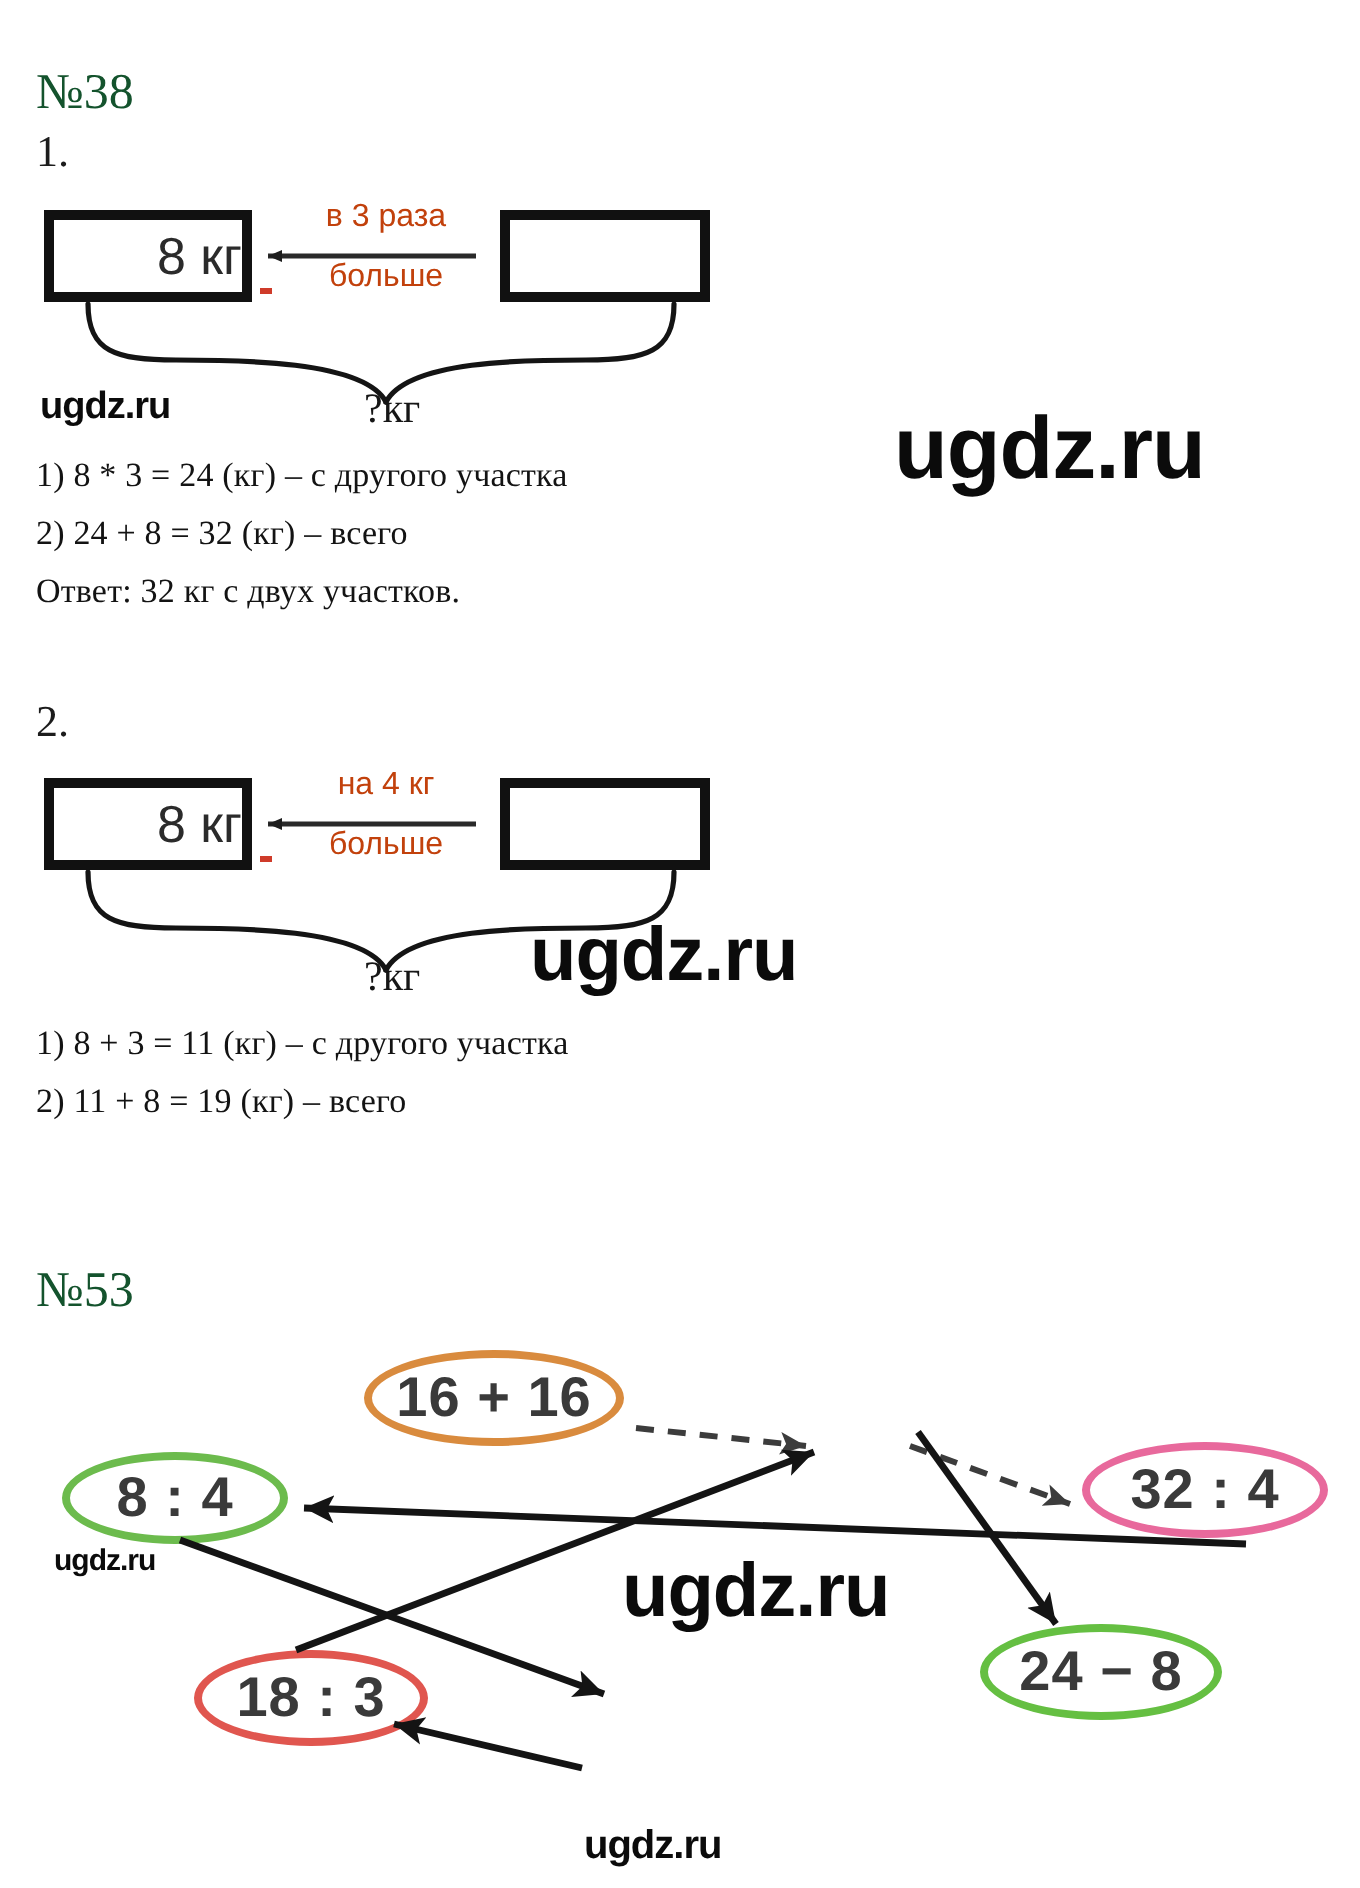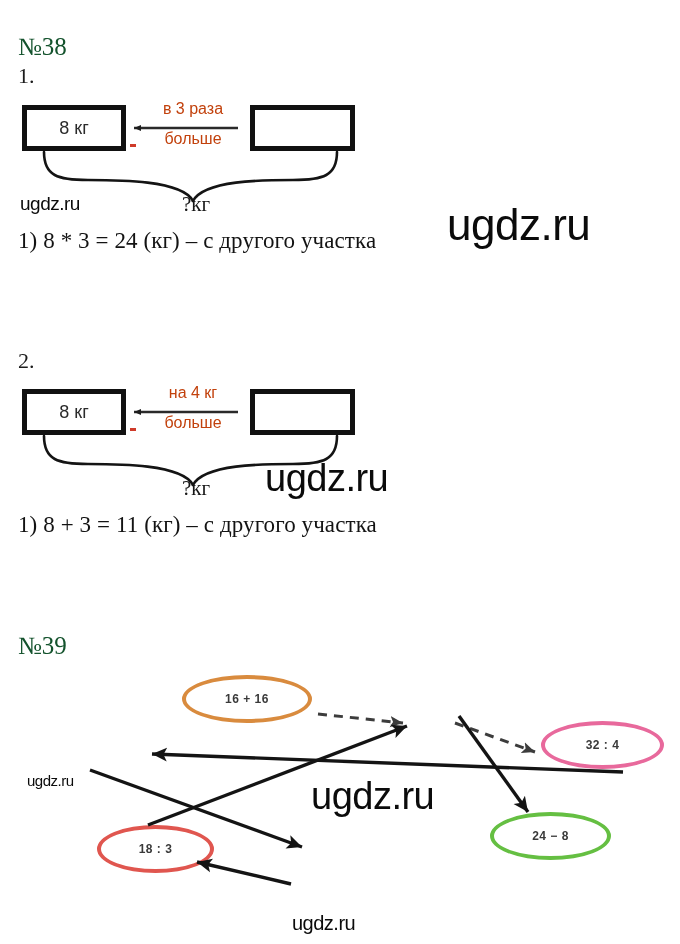--- a/index.html
+++ b/index.html
@@ -48,24 +48,24 @@
   }
 
   
   .scheme-box {
     box-sizing: border-box;
     border: 5px solid #111111;
     background: #ffffff;
   }
   .scheme-box .box-label {
     font-family: "Liberation Sans", sans-serif;
-    font-size: 18px;
+    font-size: 26px;
     font-weight: 500;
     color: #2b2b2b;
-    text-align: center;
+    text-align: right;
     line-height: 1;
     position: absolute;
     left: 0; right: 0;
     top: 50%;
     transform: translateY(-50%);
   }
   .rel-label {
     font-family: "Liberation Sans", sans-serif;
     font-size: 16px;
     color: #c2410c;
@@ -76,30 +76,30 @@
   .q-label {
     font-family: "Liberation Serif", serif;
     font-size: 21px;
     color: #161616;
     white-space: nowrap;
   }
 
   
   .sol-line {
     font-family: "Liberation Serif", serif;
-    font-size: 23px;
+    font-size: 17px;
     color: #131313;
     white-space: nowrap;
     letter-spacing: 0.1px;
   }
 
   
   .wm {
     font-family: "Liberation Sans", sans-serif;
-    font-weight: normal;
+    font-weight: bold;
     color: #0b0b0b;
     white-space: nowrap;
     letter-spacing: -0.5px;
   }
   .wm-big   { font-size: 44px; }
   .wm-mid   { font-size: 38px; }
   .wm-small { font-size: 19px; }
   .wm-tiny  { font-size: 15px; }
   .wm-foot  { font-size: 20px; }
 
@@ -109,21 +109,21 @@
     display: flex;
     align-items: center;
     justify-content: center;
     border-style: solid;
     border-radius: 50%;
     background: #ffffff;
     box-sizing: border-box;
   }
   .ellipse-node span {
     font-family: "Liberation Sans", sans-serif;
-    font-size: 12px;
+    font-size: 28px;
     font-weight: 600;
     color: #3a3a3a;
     white-space: nowrap;
     letter-spacing: 0.5px;
   }
 
   svg.overlay {
     position: absolute;
     left: 0; top: 0;
     width: 680px;
@@ -148,42 +148,48 @@
   <div class="abs scheme-box" style="left:250px; top:105px; width:105px; height:46px;">
     <div class="box-label"></div>
   </div>
 
   <div class="abs rel-label" style="left:143px; top:101px; width:100px;">в 3 раза</div>
   <div class="abs rel-label" style="left:143px; top:131px; width:100px;">больше</div>
 
   <div class="abs q-label" style="left:182px; top:192px;">?кг</div>
 
   <div class="abs sol-line" style="left:18px; top:228px;">1) 8 * 3 = 24 (кг) – с другого участка</div>
+  <div class="abs sol-line" style="left:18px; top:257px;">2) 24 + 8 = 32 (кг) – всего</div>
+  <div class="abs sol-line" style="left:18px; top:286px;">Ответ: 32 кг с двух участков.</div>
 
   <div class="abs sub-num" style="left:18px; top:348px;">2.</div>
 
   <div class="abs scheme-box" style="left:22px; top:389px; width:104px; height:46px;">
     <div class="box-label">8 кг</div>
   </div>
   <div class="abs scheme-box" style="left:250px; top:389px; width:105px; height:46px;">
     <div class="box-label"></div>
   </div>
   <div class="abs rel-label" style="left:143px; top:385px; width:100px;">на 4 кг</div>
   <div class="abs rel-label" style="left:143px; top:415px; width:100px;">больше</div>
   <div class="abs q-label" style="left:182px; top:476px;">?кг</div>
 
   <div class="abs sol-line" style="left:18px; top:512px;">1) 8 + 3 = 11 (кг) – с другого участка</div>
-
-  <div class="abs task-num" style="left:18px; top:632px;">№39</div>
+  <div class="abs sol-line" style="left:18px; top:541px;">2) 11 + 8 = 19 (кг) – всего</div>
+
+  <div class="abs task-num" style="left:18px; top:632px;">№53</div>
 
   <div class="ellipse-node" id="n-sum16" style="left: 182px; top: 675px; width: 130px; height: 48px; border-width: 4px; border-color: rgb(217, 139, 62);">
     <span>16 + 16</span>
   </div>
 
 
+  <div class="ellipse-node" id="n-div84" style="left: 31px; top: 726px; width: 113px; height: 46px; border-width: 4px; border-color: rgb(108, 187, 77);">
+    <span>8 : 4</span>
+  </div>
 
   <div class="ellipse-node" id="n-div324" style="left: 541px; top: 721px; width: 123px; height: 48px; border-width: 4px; border-color: rgb(232, 105, 156);">
     <span>32 : 4</span>
   </div>
 
   <div class="ellipse-node" id="n-div183" style="left: 97px; top: 825px; width: 117px; height: 48px; border-width: 4px; border-color: rgb(224, 86, 79);">
     <span>18 : 3</span>
   </div>
 
 

